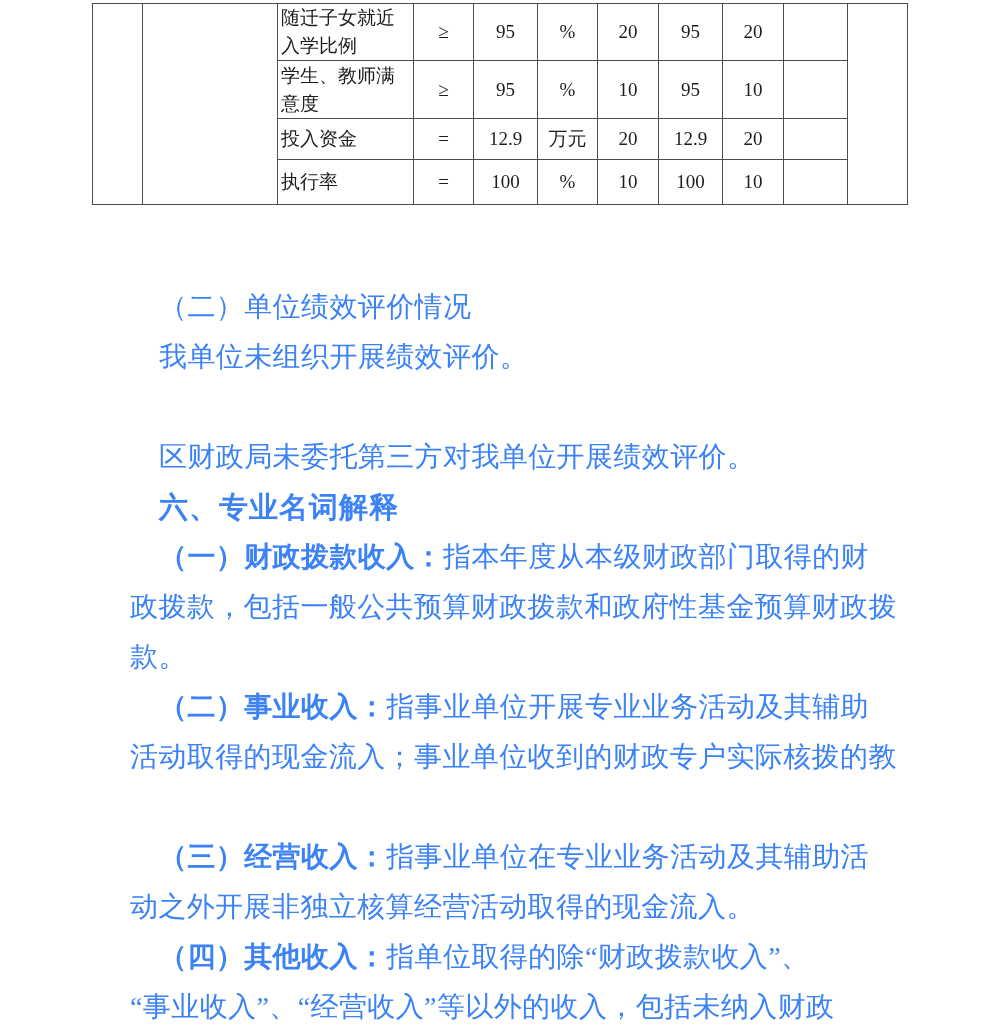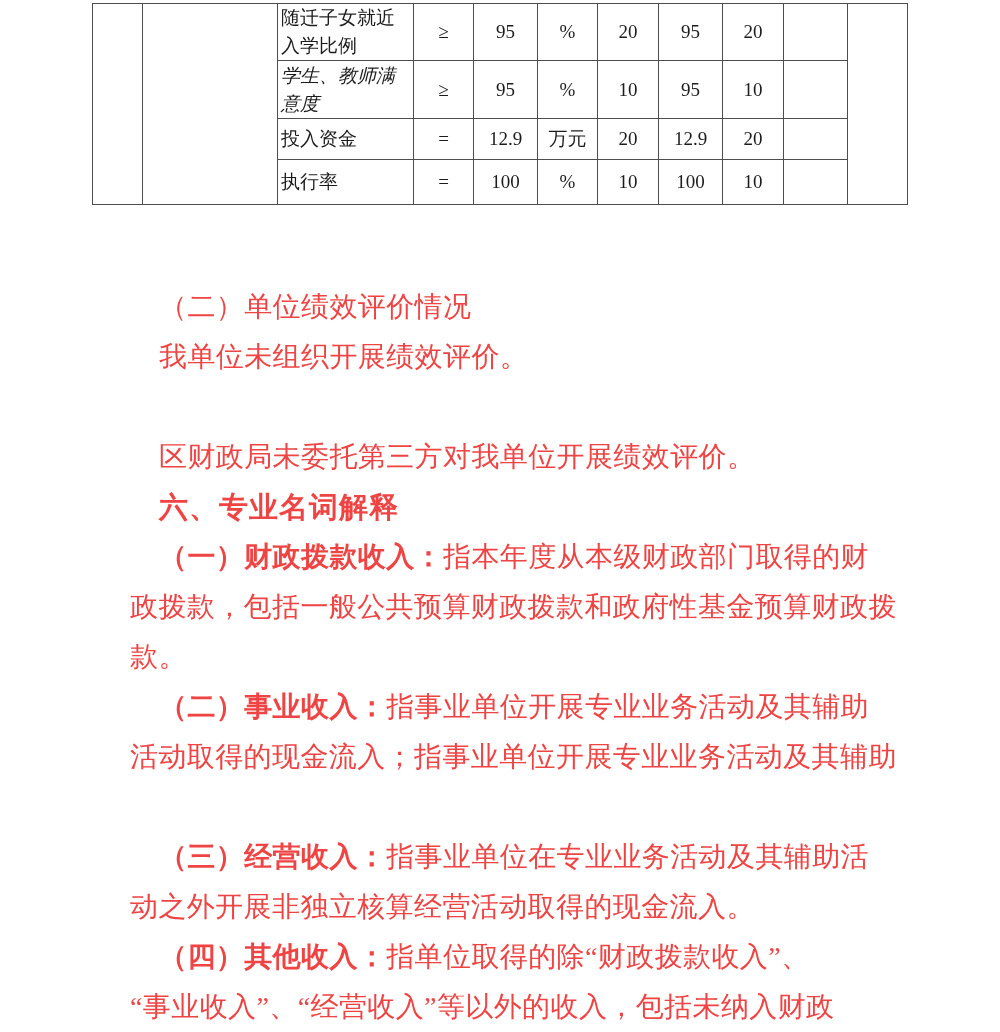--- a/index.html
+++ b/index.html
@@ -35,21 +35,21 @@
   
   #doc-text{position:absolute;left:0;top:0;width:1000px;height:1032px;}
   .line{
     position:absolute;
     left:130px;
     width:765px;
     height:50px;
     line-height:50px;
     font-size:28px;
     white-space:nowrap;
-    color:#ef4444;
+    color:#3b82f6;
   }
   .line.indent{padding-left:29px;}
   .seg-regular{
     font-family:"Liberation Serif","DejaVu Serif",serif;
     font-weight:400;
     letter-spacing:0.4px;
   }
   .seg-bold-serif{
     font-family:"Liberation Serif","DejaVu Serif",serif;
     font-weight:700;
@@ -90,21 +90,21 @@
           <td style="border-color: rgb(77, 77, 77);">≥</td>
           <td style="border-color: rgb(77, 77, 77);">95</td>
           <td style="border-color: rgb(77, 77, 77);">%</td>
           <td style="border-color: rgb(77, 77, 77);">20</td>
           <td style="border-color: rgb(77, 77, 77);">95</td>
           <td style="border-color: rgb(77, 77, 77);">20</td>
           <td style="border-color: rgb(77, 77, 77);"></td>
           <td rowspan="4" style="border-color: rgb(77, 77, 77);"></td>
         </tr>
         <tr style="height: 58px;">
-          <td class="indicator" style="border-color: rgb(77, 77, 77); font-style: italic;">学生、教师满意度</td>
+          <td class="indicator" style="border-color: rgb(77, 77, 77);">学生、教师满意度</td>
           <td style="border-color: rgb(77, 77, 77);">≥</td>
           <td style="border-color: rgb(77, 77, 77);">95</td>
           <td style="border-color: rgb(77, 77, 77);">%</td>
           <td style="border-color: rgb(77, 77, 77);">10</td>
           <td style="border-color: rgb(77, 77, 77);">95</td>
           <td style="border-color: rgb(77, 77, 77);">10</td>
           <td style="border-color: rgb(77, 77, 77);"></td>
         </tr>
         <tr style="height: 41px;">
           <td class="indicator" style="border-color: rgb(77, 77, 77);">投入资金</td>
@@ -131,20 +131,20 @@
 
   <div id="doc-text">
       <div class="line indent" style="top: 282px;"><span class="seg-regular">（二）单位绩效评价情况</span></div>
       <div class="line indent" style="top: 332px;"><span class="seg-regular">我单位未组织开展绩效评价。</span></div>
       <div class="line indent" style="top: 432px;"><span class="seg-regular">区财政局未委托第三方对我单位开展绩效评价。</span></div>
       <div class="line indent" style="top: 482px;"><span class="seg-bold-hei">六、专业名词解释</span></div>
       <div class="line indent" style="top: 532px;"><span class="seg-bold-serif">（一）财政拨款收入：</span><span class="seg-regular">指本年度从本级财政部门取得的财</span></div>
       <div class="line" style="top: 582px;"><span class="seg-regular">政拨款，包括一般公共预算财政拨款和政府性基金预算财政拨</span></div>
       <div class="line" style="top: 632px;"><span class="seg-regular">款。</span></div>
       <div class="line indent" style="top: 682px;"><span class="seg-bold-serif">（二）事业收入：</span><span class="seg-regular">指事业单位开展专业业务活动及其辅助</span></div>
-      <div class="line" style="top: 732px;"><span class="seg-regular">活动取得的现金流入；指事业单位开展专业业务活动及其辅助</span></div>
+      <div class="line" style="top: 732px;"><span class="seg-regular">活动取得的现金流入；事业单位收到的财政专户实际核拨的教</span></div>
       <div class="line indent" style="top: 832px;"><span class="seg-bold-serif">（三）经营收入：</span><span class="seg-regular">指事业单位在专业业务活动及其辅助活</span></div>
       <div class="line" style="top: 882px;"><span class="seg-regular">动之外开展非独立核算经营活动取得的现金流入。</span></div>
       <div class="line indent" style="top: 932px;"><span class="seg-bold-serif">（四）其他收入：</span><span class="seg-regular">指单位取得的除“财政拨款收入”、</span></div>
       <div class="line" style="top: 982px;"><span class="seg-regular">“事业收入”、“经营收入”等以外的收入，包括未纳入财政</span></div>
     </div>
 
 </div>
 
 </body></html>

